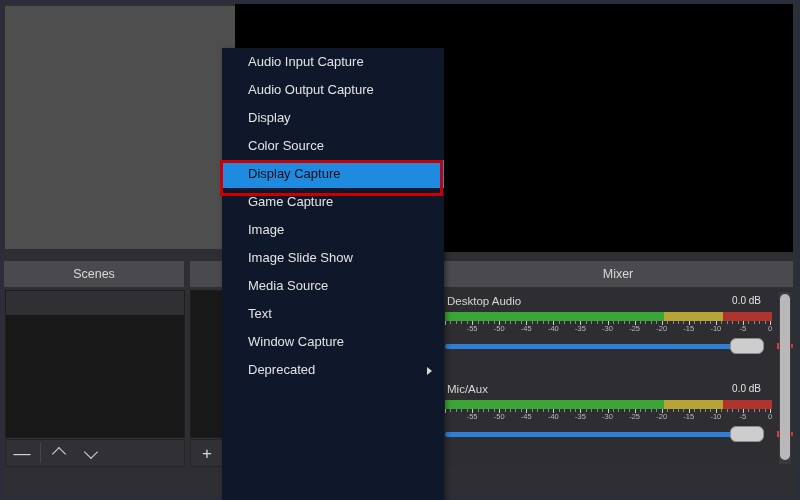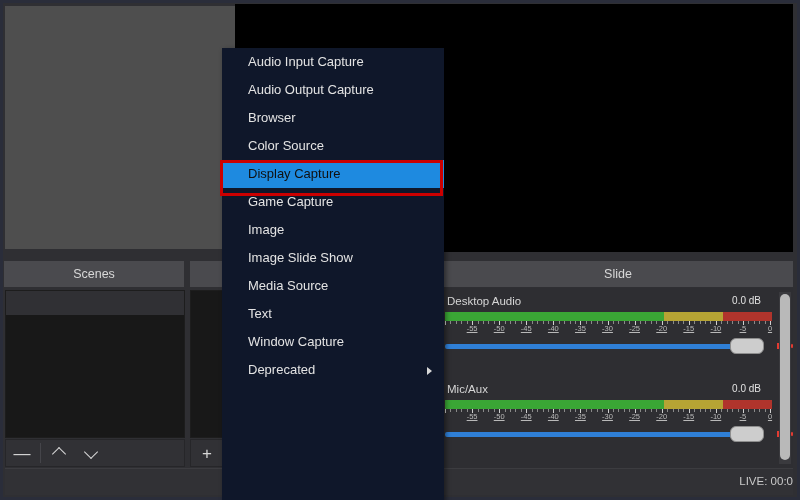--- a/index.html
+++ b/index.html
@@ -99,21 +99,21 @@
   .mx-green{background:#3aa635;}
   .mx-yellow{background:#b6a434;}
   .mx-red{background:#b0342c;}
   .mx-scale{
     position:absolute;left:2px;top:29px;width:327px;height:14px;background:#2e2e32;
   }
   .mx-tick{position:absolute;top:0;width:1px;height:3px;background:#8a8a8a;}
   .mx-tick.major{height:4px;background:#cfcfcf;}
   .mx-tlabel{
     position:absolute;top:3px;color:#b9b9b9;font-size:7.5px;
-    transform:translateX(-50%);white-space:nowrap;text-decoration:underline;
+    transform:translateX(-50%);white-space:nowrap;
   }
   .mx-slider-track{
     position:absolute;left:2px;top:52px;width:290px;height:5px;background:#2f7fd6;border-radius:2px;
   }
   .mx-knob{
     position:absolute;left:287px;top:46px;width:34px;height:16px;
     background:#cdcdcd;border:1px solid #8e8e8e;border-radius:6px;box-sizing:border-box;
   }
   .mx-mute{position:absolute;left:332px;top:45px;width:22px;height:18px;}
 
@@ -153,21 +153,21 @@
   <div class="win-frame"></div>
 
   <div class="preview-left"></div>
   <div class="preview-black"></div>
 
   <div class="panel-header scenes-header">
     <span>Scenes</span>
   </div>
   <div class="panel-header sources-header"></div>
   <div class="panel-header mixer-header">
-    <span>Slide</span>
+    <span>Mixer</span>
   </div>
 
   <div class="list-body scenes-body">
     <div class="scenes-row-sel"></div>
   </div>
   <div class="list-body sources-body"></div>
 
   <div class="toolbar tb-scenes">
     <div class="tb-btn">
       <span>—</span>
@@ -381,28 +381,25 @@
               <path d="M2 6 h4 L11 2 v14 L6 12 H2 Z" fill="#e23b32"></path>
               <path d="M14 6 L20 12 M20 6 L14 12" stroke="#e23b32" stroke-width="1.8" fill="none"></path>
             </svg></div>
         </div>
       </div>
     <div class="mx-scrollbar">
       <div class="mx-thumb"></div>
     </div>
   </div>
 
-  <div class="status-strip">
-    <span class="live-text">LIVE: 00:0</span>
-  </div>
 
   <div class="ctx-menu" id="ctx-menu">
       <div class="ctx-item"><span>Audio Input Capture</span></div>
       <div class="ctx-item"><span>Audio Output Capture</span></div>
-      <div class="ctx-item"><span>Browser</span></div>
+      <div class="ctx-item"><span>Display</span></div>
       <div class="ctx-item"><span>Color Source</span></div>
       <div class="ctx-item selected"><span>Display Capture</span></div>
       <div class="ctx-item"><span>Game Capture</span></div>
       <div class="ctx-item"><span>Image</span></div>
       <div class="ctx-item"><span>Image Slide Show</span></div>
       <div class="ctx-item"><span>Media Source</span></div>
       <div class="ctx-item"><span>Text</span></div>
       <div class="ctx-item"><span>Window Capture</span></div>
       <div class="ctx-item"><span>Deprecated</span><span class="ctx-arrow"></span></div>
     </div>

